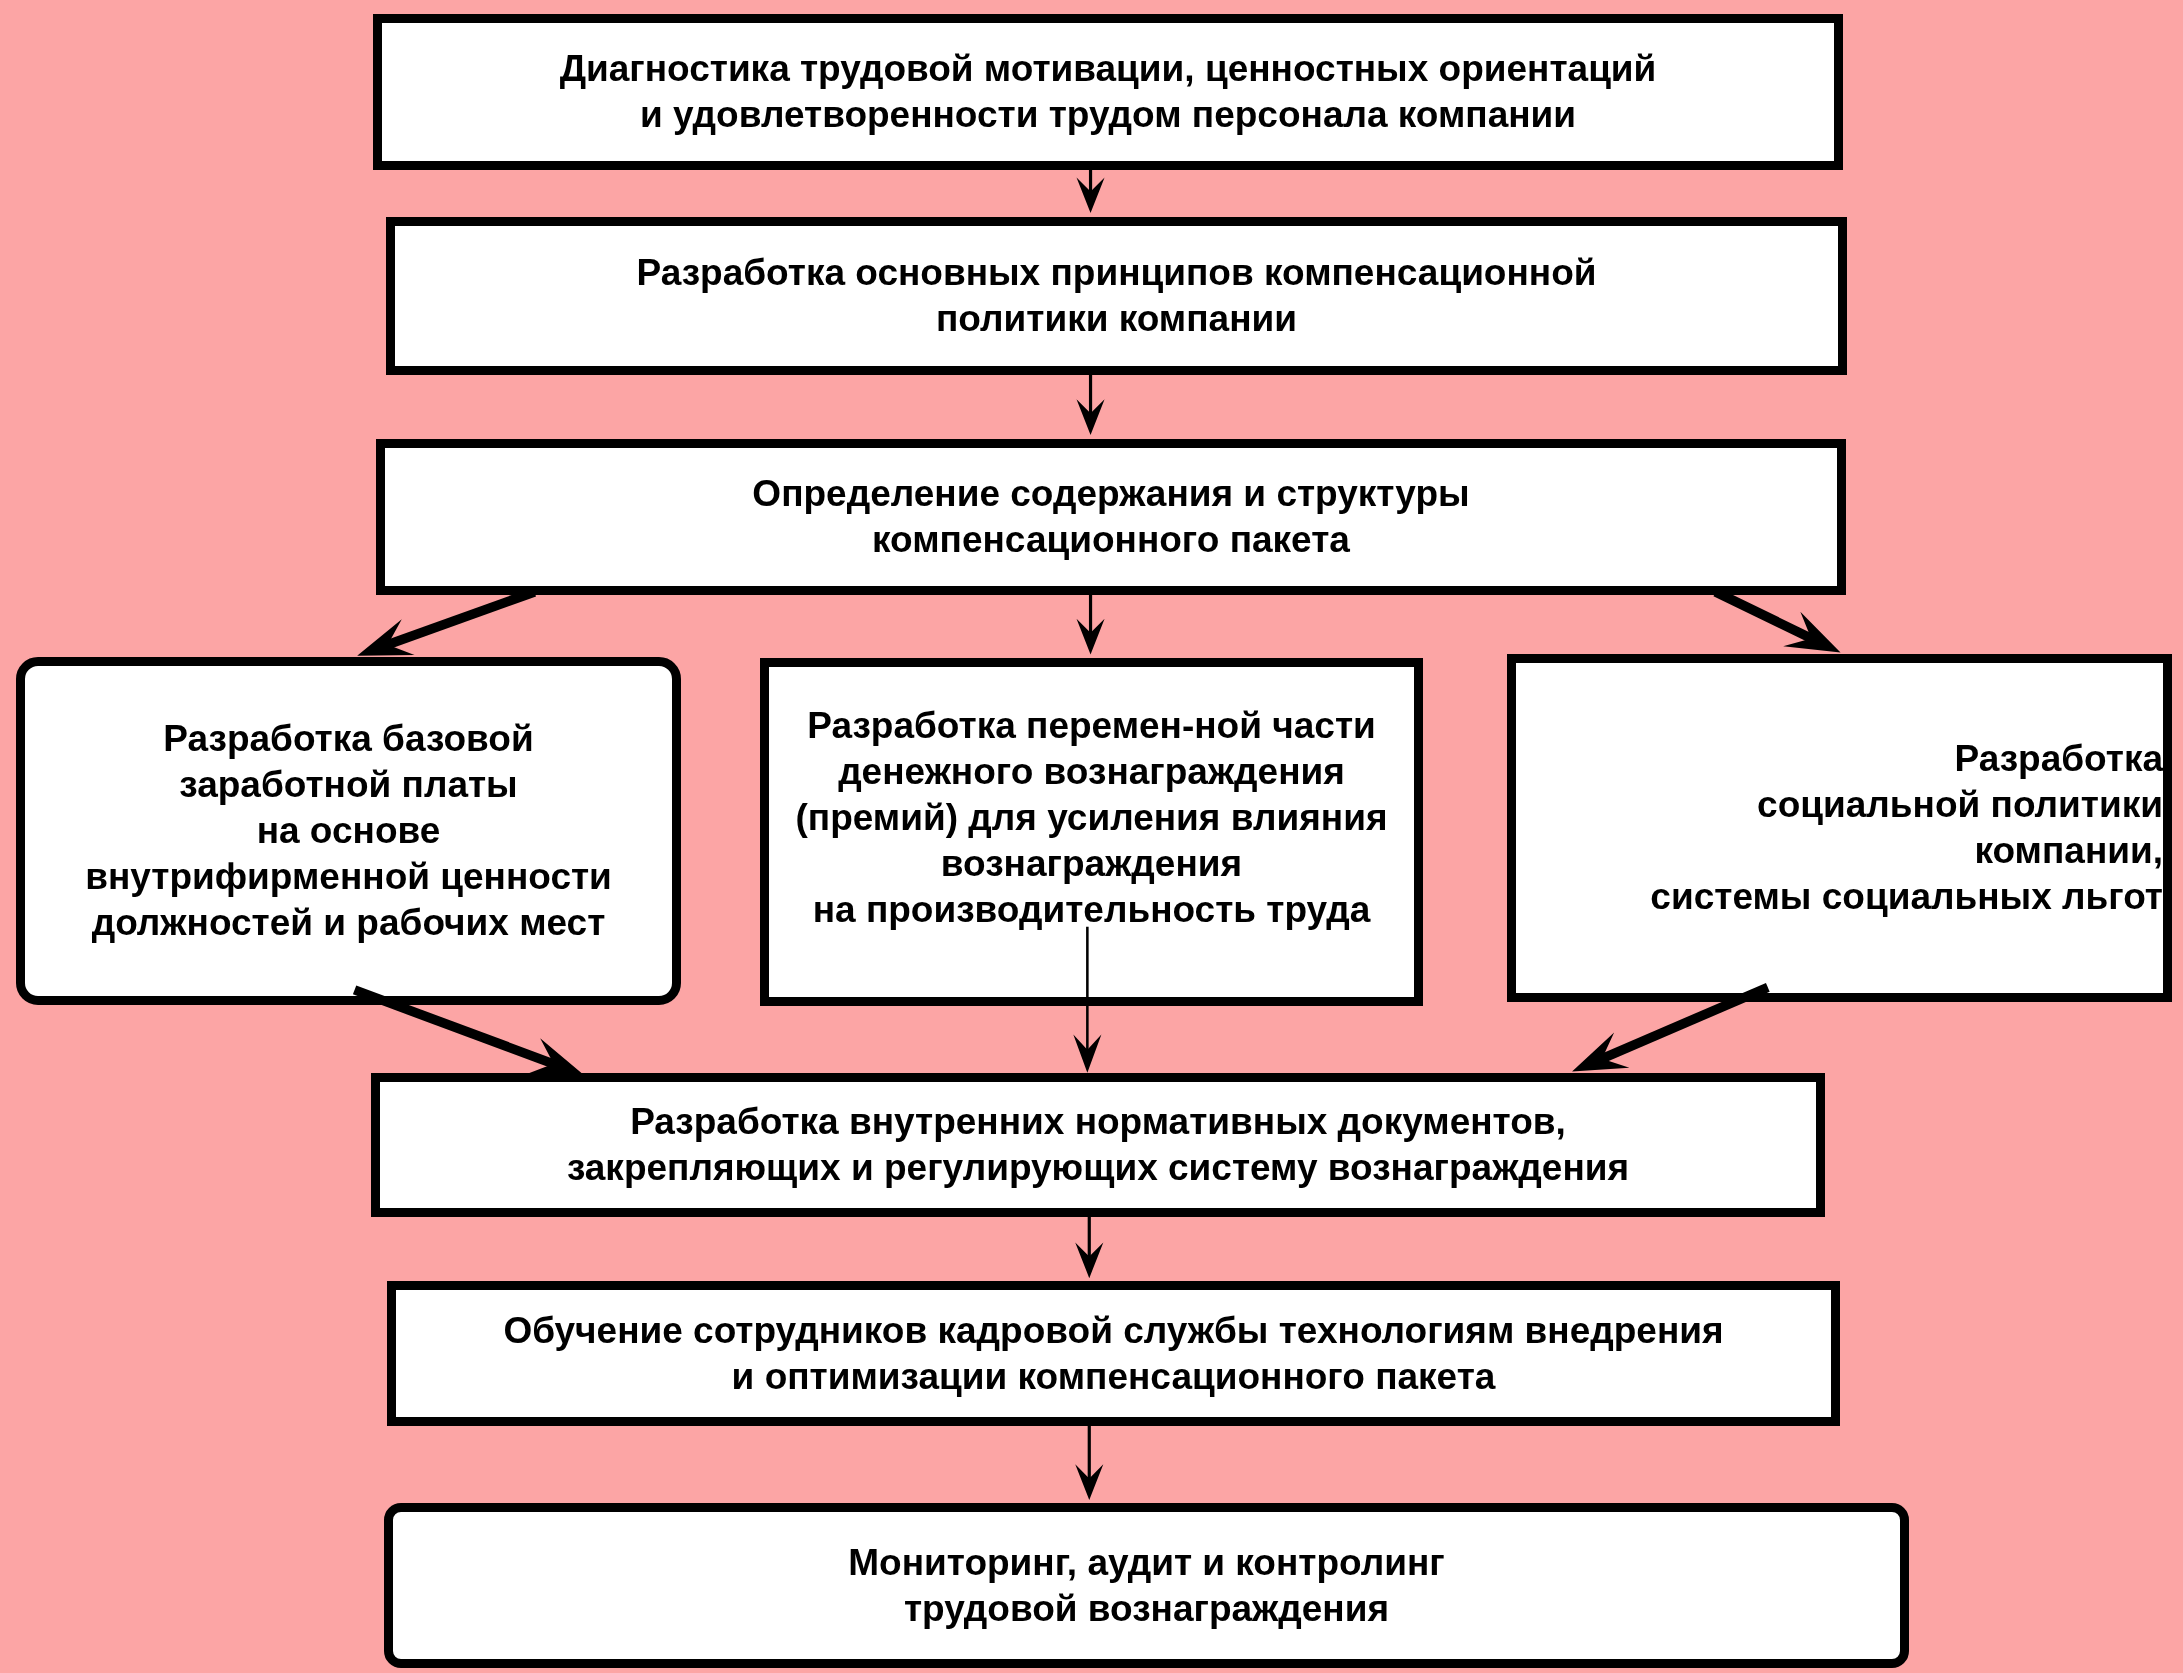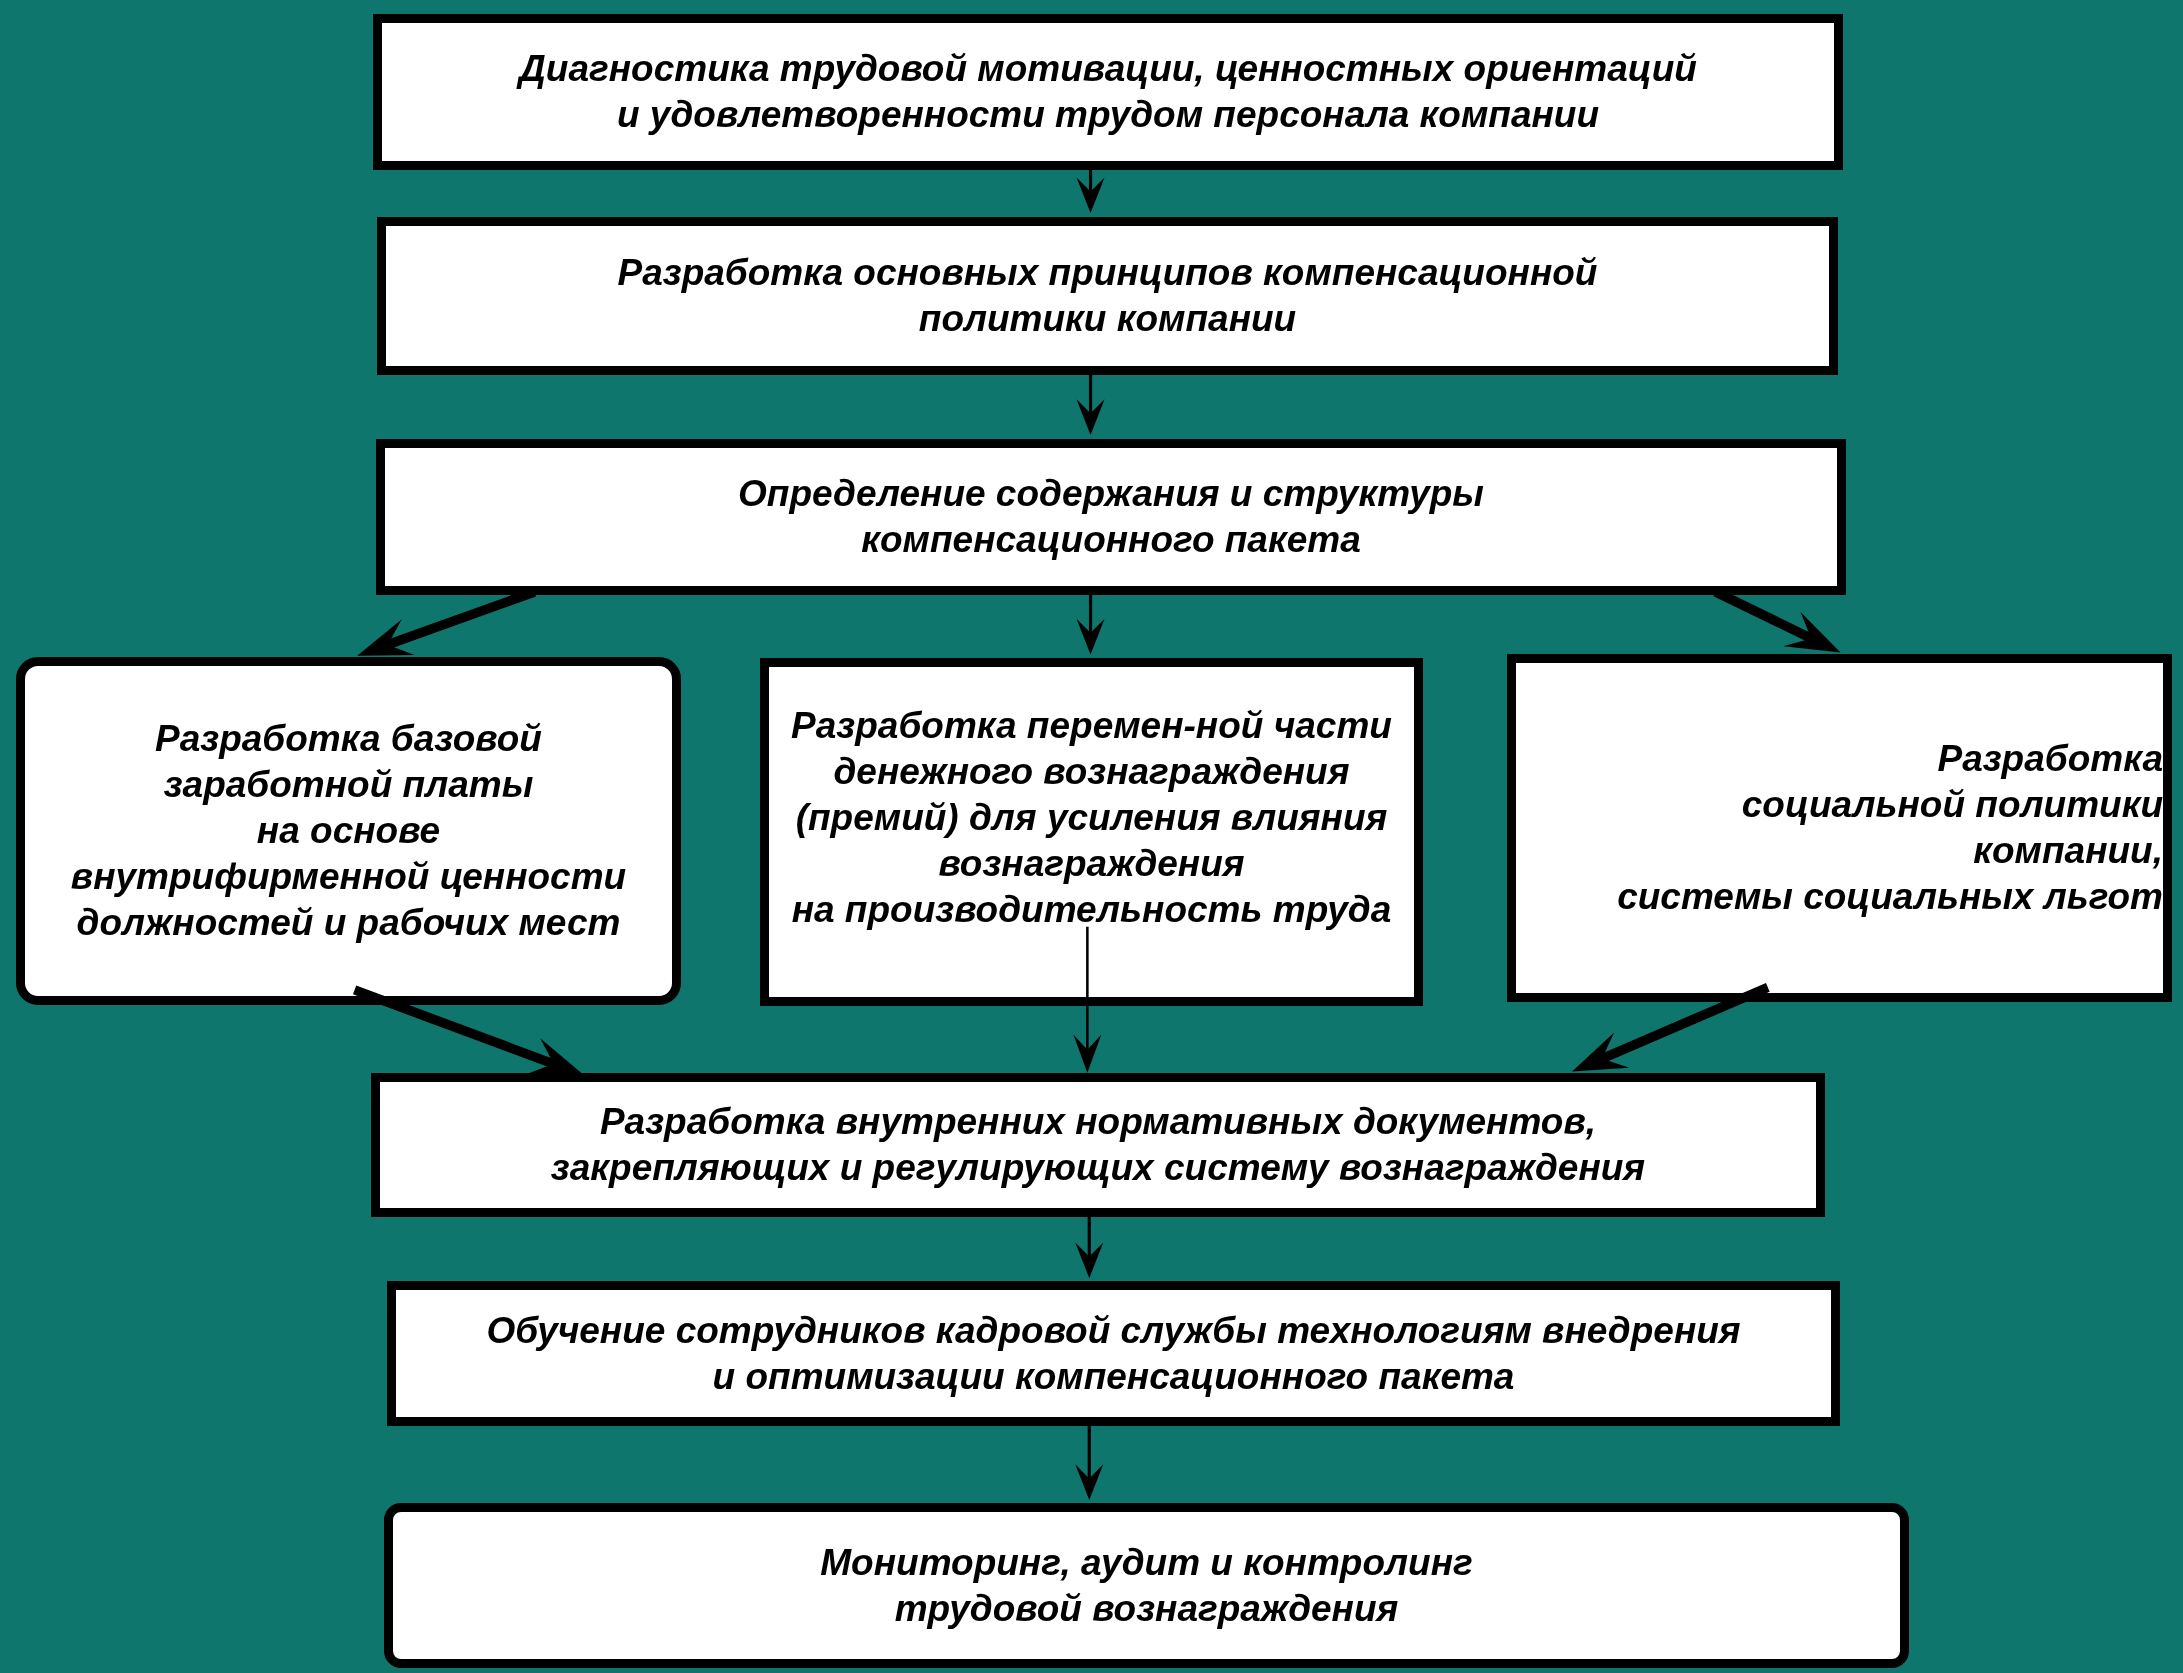--- a/index.html
+++ b/index.html
@@ -28,40 +28,40 @@
     text-align: center;
   }
   .box .lines { width: 100%; }
   .box .line {
     font-size: 37px;
     line-height: 46px;
     white-space: nowrap;
   }
   
   #b-diagnostics  { left: 373px;  top: 14px;   width: 1470px; height: 156px; }
-  #b-principles   { left: 377px;  top: 217px;  width: 1461px; height: 158px; }
+  #b-principles   { left: 386px;  top: 217px;  width: 1461px; height: 158px; }
   #b-structure    { left: 376px;  top: 439px;  width: 1470px; height: 156px; }
   #b-base-salary  { left: 16px;   top: 657px; width: 665px; height: 348px; border-radius: 22px; }
   #b-variable-pay { left: 760px; top: 658px; width: 663px; height: 348px; padding-bottom: 29px; justify-content: flex-end; }
   #b-social-policy{ left: 1507px; top: 654px; width: 665px; height: 348px; }
   #b-regulations  { left: 371px;  top: 1073px; width: 1454px; height: 144px; }
   #b-training     { left: 387px;  top: 1281px; width: 1453px; height: 145px; }
   #b-monitoring   { left: 384px;  top: 1503px; width: 1525px; height: 165px; border-radius: 17px; }
 
   #arrows {
     position: absolute;
     left: 0; top: 0;
     z-index: 5;
     pointer-events: none;
   }
 </style>
 </head>
 <body>
 
-<div id="canvas" style="background: #0f766e; font-style: italic;">
+<div id="canvas" style="background: #fca5a5;">
 
   <div class="box" id="b-diagnostics" style="border-color: rgb(0, 0, 0); color: rgb(0, 0, 0);">
     <div class="lines">
         <div class="line">Диагностика трудовой мотивации, ценностных ориентаций</div>
         <div class="line">и удовлетворенности трудом персонала компании</div>
       </div>
   </div>
 
   <div class="box" id="b-principles" style="border-color: rgb(0, 0, 0); color: rgb(0, 0, 0);">
     <div class="lines">

